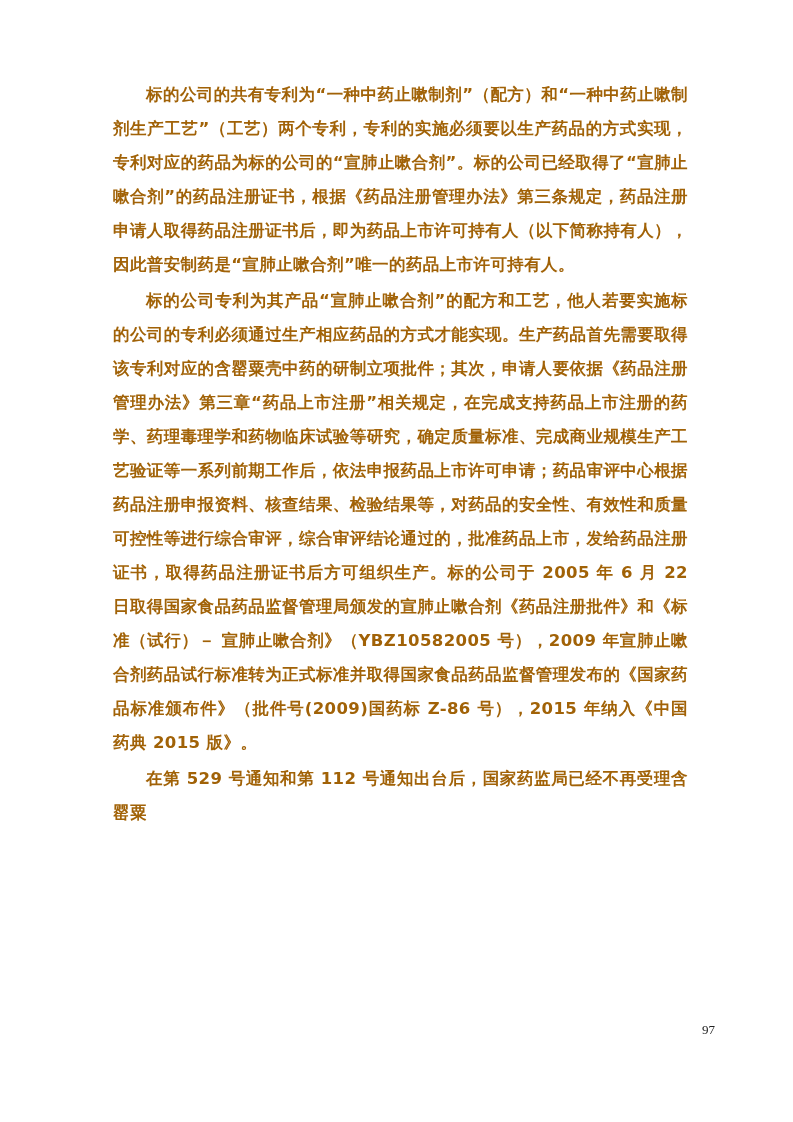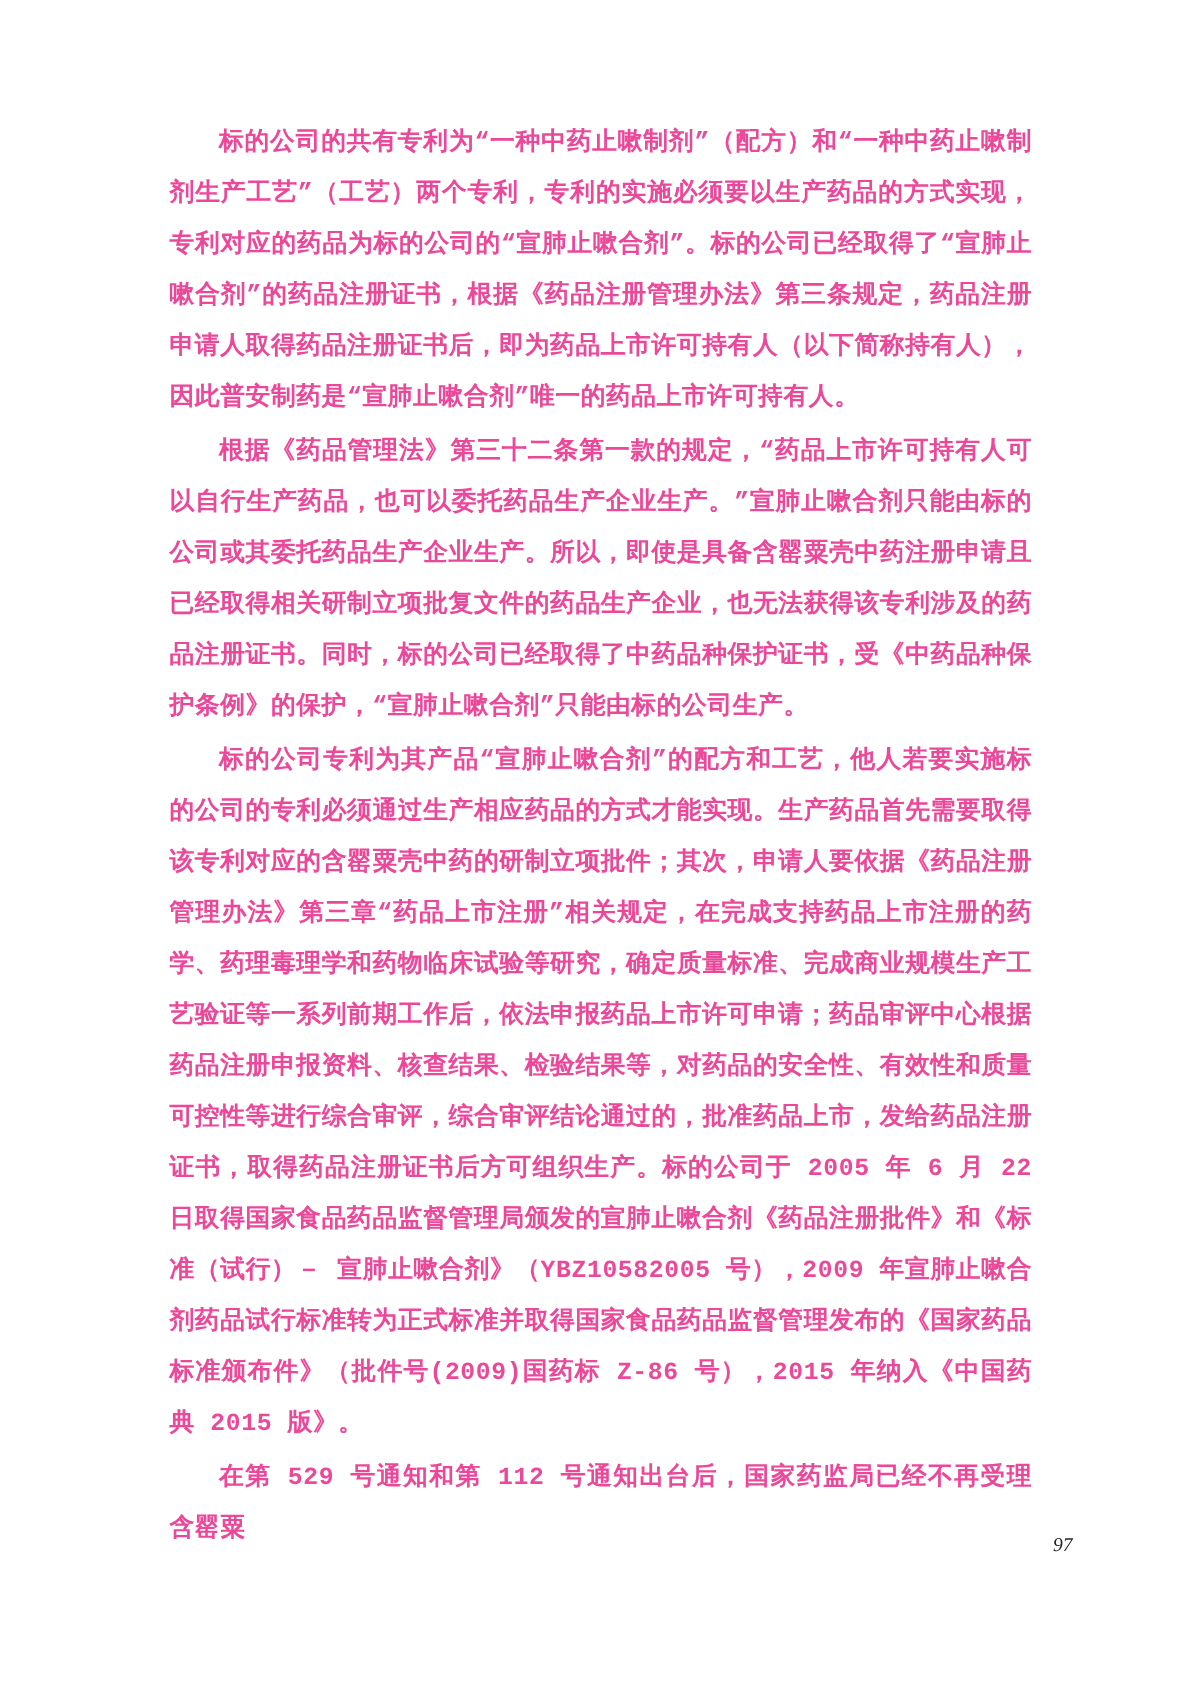--- a/index.html
+++ b/index.html
@@ -20,43 +20,40 @@
   }
   .content {
     position: absolute;
     left: 113px;
     top: 78px;
     width: 575px;
   }
   .para {
     font-size: 16.5px;
     line-height: 34px;
-    color: #ec4899;
+    color: #a16207;
     text-align: justify;
     text-justify: inter-ideograph;
     letter-spacing: 0.4px;
     margin: 0 0 2px 0;
     text-indent: 2em;
     font-weight: 600;
-    font-family: Liberation Mono, monospace;
   }
   .page-number {
     position: absolute;
     right: 78px;
     top: 1022px;
     font-size: 13px;
     color: #222222;
     font-family: "Liberation Serif", serif;
-    font-style: italic;
   }
 </style>
 </head>
 <body>
 
 <div class="page">
   <div class="content">
     <p class="para">标的公司的共有专利为“一种中药止嗽制剂”（配方）和“一种中药止嗽制剂生产工艺”（工艺）两个专利，专利的实施必须要以生产药品的方式实现，专利对应的药品为标的公司的“宣肺止嗽合剂”。标的公司已经取得了“宣肺止嗽合剂”的药品注册证书，根据《药品注册管理办法》第三条规定，药品注册申请人取得药品注册证书后，即为药品上市许可持有人（以下简称持有人），因此普安制药是“宣肺止嗽合剂”唯一的药品上市许可持有人。</p>
-    <p class="para">根据《药品管理法》第三十二条第一款的规定，“药品上市许可持有人可以自行生产药品，也可以委托药品生产企业生产。”宣肺止嗽合剂只能由标的公司或其委托药品生产企业生产。所以，即使是具备含罂粟壳中药注册申请且已经取得相关研制立项批复文件的药品生产企业，也无法获得该专利涉及的药品注册证书。同时，标的公司已经取得了中药品种保护证书，受《中药品种保护条例》的保护，“宣肺止嗽合剂”只能由标的公司生产。</p>
     <p class="para">标的公司专利为其产品“宣肺止嗽合剂”的配方和工艺，他人若要实施标的公司的专利必须通过生产相应药品的方式才能实现。生产药品首先需要取得该专利对应的含罂粟壳中药的研制立项批件；其次，申请人要依据《药品注册管理办法》第三章“药品上市注册”相关规定，在完成支持药品上市注册的药学、药理毒理学和药物临床试验等研究，确定质量标准、完成商业规模生产工艺验证等一系列前期工作后，依法申报药品上市许可申请；药品审评中心根据药品注册申报资料、核查结果、检验结果等，对药品的安全性、有效性和质量可控性等进行综合审评，综合审评结论通过的，批准药品上市，发给药品注册证书，取得药品注册证书后方可组织生产。标的公司于 2005 年 6 月 22 日取得国家食品药品监督管理局颁发的宣肺止嗽合剂《药品注册批件》和《标准（试行）－ 宣肺止嗽合剂》（YBZ10582005 号），2009 年宣肺止嗽合剂药品试行标准转为正式标准并取得国家食品药品监督管理发布的《国家药品标准颁布件》（批件号(2009)国药标 Z-86 号），2015 年纳入《中国药典 2015 版》。</p>
     <p class="para">在第 529 号通知和第 112 号通知出台后，国家药监局已经不再受理含罂粟</p>
   </div>
   <div class="page-number">97</div>
 </div>
 
 </body></html>

